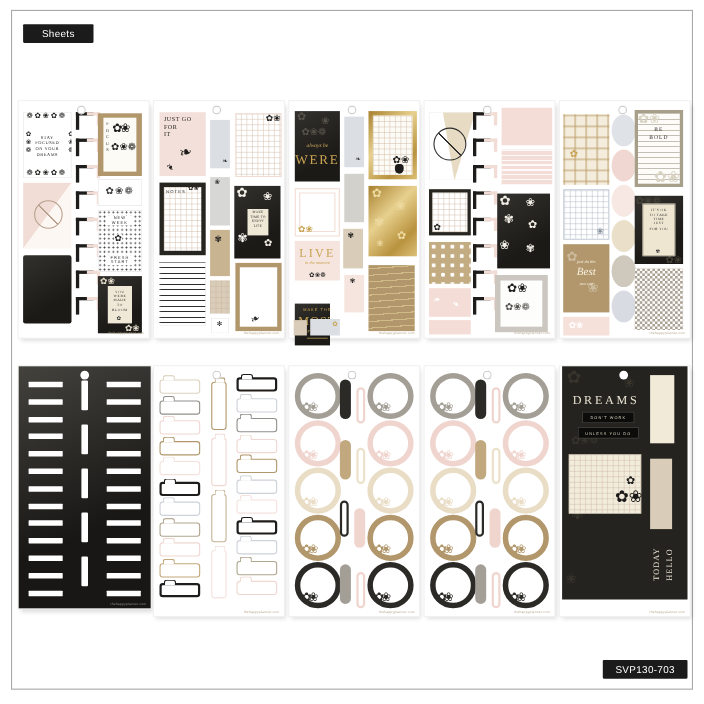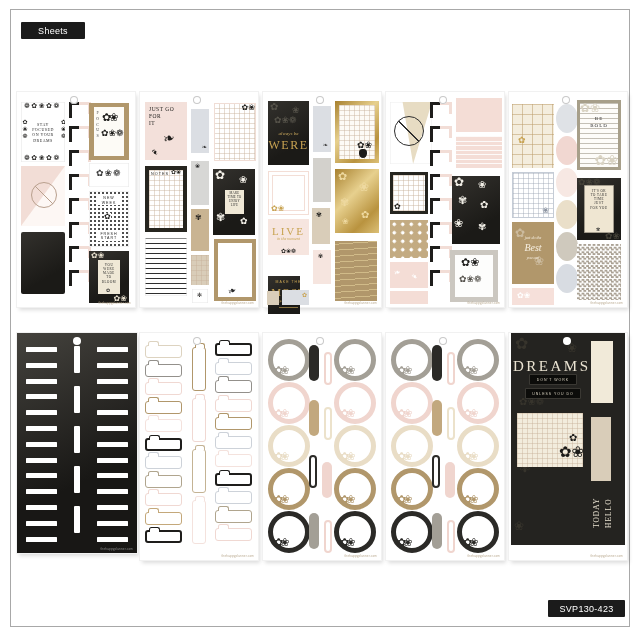--- a/index.html
+++ b/index.html
@@ -54,21 +54,21 @@
   .script-lines{background-image:repeating-linear-gradient(-4deg,transparent 0 5px,rgba(240,222,166,.5) 5px 6px)}
 </style>
 </head>
 <body>
 
 <div class="frame"></div>
 <div class="badge" style="left:21px;top:22px;width:64px;height:17px">
     <span>Sheets</span>
   </div>
 <div class="badge" style="left:548px;top:600px;width:77px;height:17px">
-    <span>SVP130-423</span>
+    <span>SVP130-703</span>
   </div>
 
 <div class="sheet" style="left:17px;top:92px;width:118px;height:215px">
   <div class="hole" style="left:53px;top:4px"></div>
   <div class="stk" style="left:4px;top:10px;width:44px;height:60px;background:#fff;box-shadow:inset 0 0 0 .6px #e8e8e8">
     <span class="g" style="left:3px;top:1px;font-size:7px;letter-spacing:1.5px;color:#1e1d1b">❁✿❀✿❁</span>
     <span class="g" style="left:3px;bottom:1px;font-size:7px;letter-spacing:1.5px;color:#1e1d1b">❁✿❀✿❁</span>
     <span class="g" style="left:0;top:16px;font-size:6px;writing-mode:vertical-rl;color:#1e1d1b">✿❀❁</span>
     <span class="g" style="right:0;top:16px;font-size:6px;writing-mode:vertical-rl;color:#1e1d1b">✿❀❁</span>
     <span class="txt serif" style="left:8px;top:20px;width:28px;font-size:4px;letter-spacing:.5px;color:#2a2a2a">STAY
@@ -455,21 +455,21 @@
 
 <div class="sheet" style="left:509px;top:333px;width:118px;height:227px">
   <div class="stk" style="left:2px;top:0;width:114px;height:212px;background:#242320">
     <span class="g" style="left:4px;top:4px;font-size:16px;color:#37342c">✿</span>
     <span class="g" style="left:56px;top:10px;font-size:12px;color:#37342c">❀</span>
     <span class="g" style="left:8px;top:128px;font-size:14px;color:#37342c">✾</span>
     <span class="g" style="left:46px;top:118px;font-size:11px;color:#37342c">✿</span>
     <span class="g" style="left:3px;top:188px;font-size:12px;color:#37342c">❀</span>
     <span class="g" style="left:8px;top:64px;font-size:10px;color:#37342c">✿❀❁</span>
     <div class="hole onblack" style="left:52px;top:4px"></div>
-    <span class="txt serif" style="left:2px;top:24px;width:76px;font-size:15px;letter-spacing:2.5px;color:#e9e2d1">DREAMS</span>
+    <span class="txt serif" style="left:2px;top:24px;width:76px;font-size:11px;letter-spacing:2.5px;color:#e9e2d1">DREAMS</span>
     <div class="abs" style="left:19px;top:42px;width:46px;height:9px;background:#0c0c0a;box-shadow:0 0 0 .6px #4a4842;display:flex;align-items:center;justify-content:center">
       <span style="font-size:3.5px;letter-spacing:1px;color:#ddd6c4">DON'T WORK</span>
     </div>
     <div class="abs" style="left:15px;top:56px;width:54px;height:9px;background:#0c0c0a;box-shadow:0 0 0 .6px #4a4842;display:flex;align-items:center;justify-content:center">
       <span style="font-size:3.5px;letter-spacing:1px;color:#ddd6c4">UNLESS YOU DO</span>
     </div>
     <div class="abs" style="left:80px;top:8px;width:22px;height:62px;background:#f1ead9"></div>
     <div class="abs grid-bg" style="left:6px;top:80px;width:66px;height:54px;background-color:#f2ecdd"></div>
     <span class="g" style="left:48px;top:112px;font-size:15px;color:#1b1a18">✿❀</span>
     <span class="g" style="left:58px;top:100px;font-size:10px;color:#1b1a18">✿</span>

